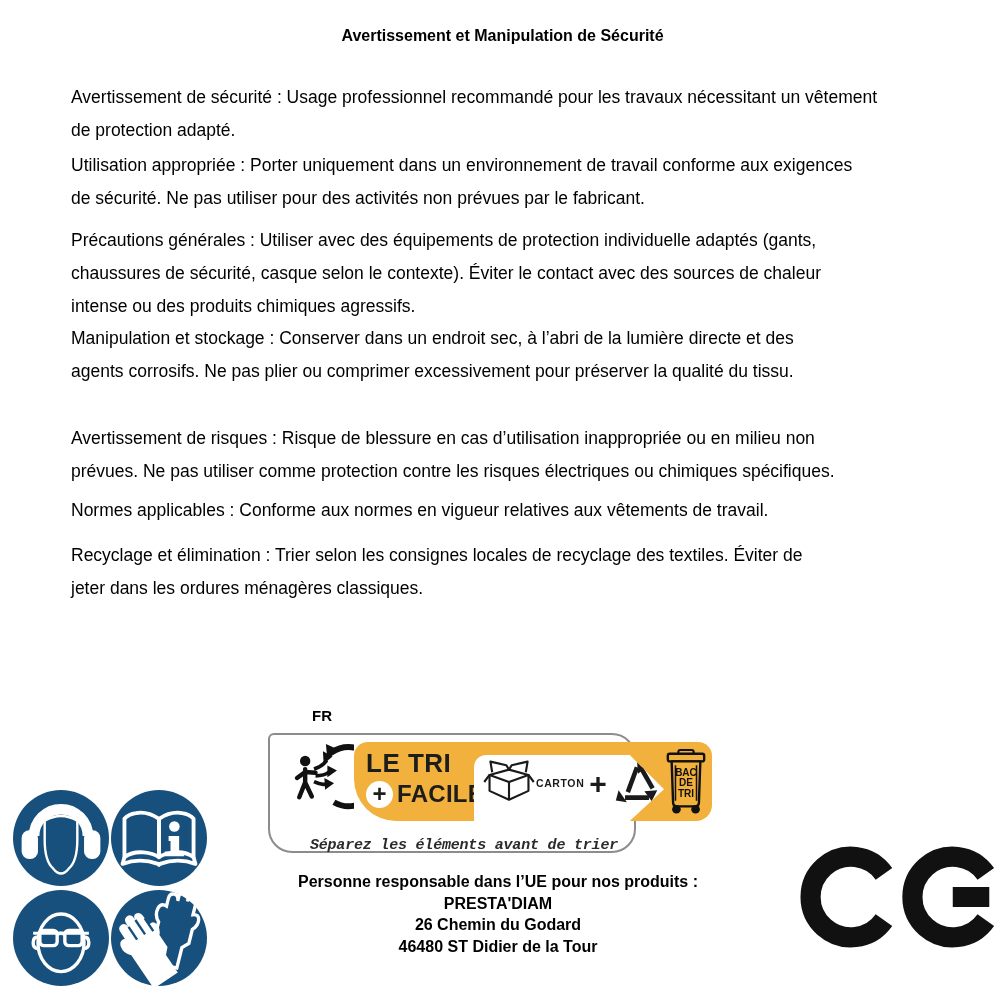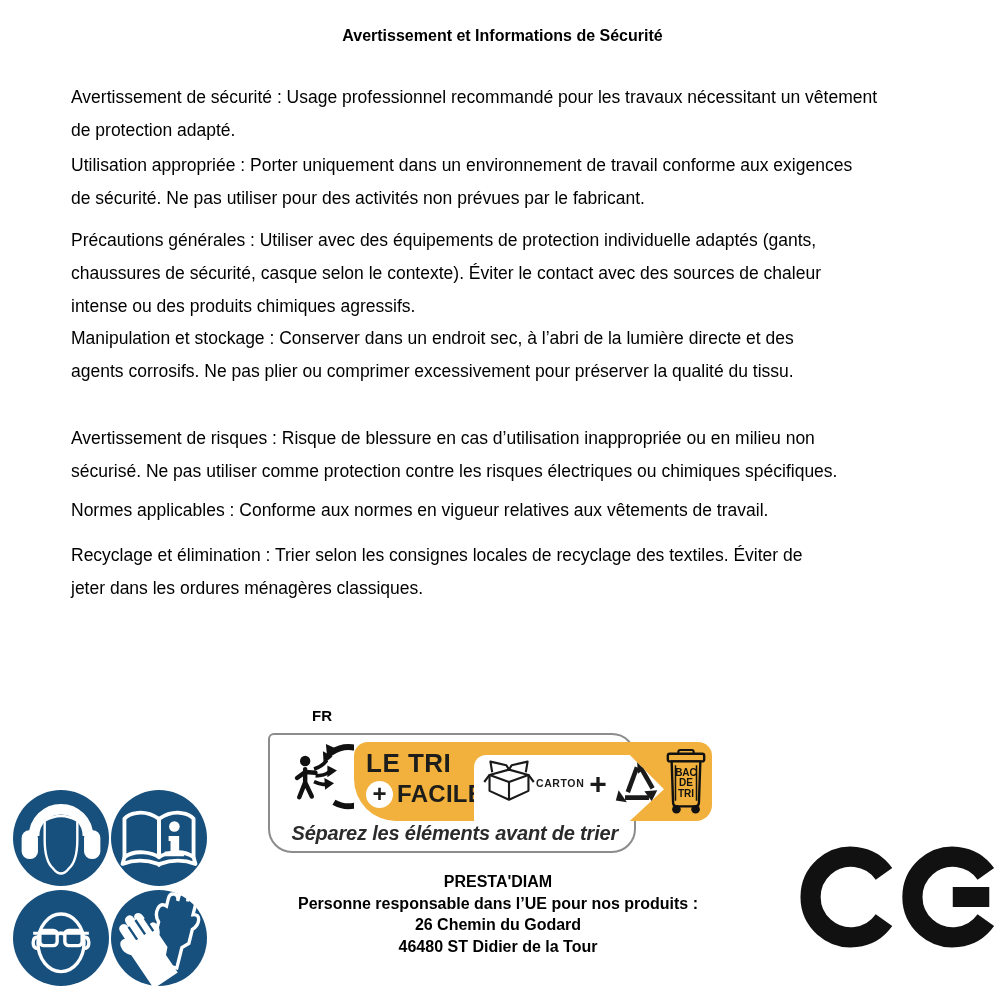--- a/index.html
+++ b/index.html
@@ -31,49 +31,49 @@
             display:flex;align-items:center;justify-content:center;font-size:24px;font-weight:bold;line-height:1;}
   .letri .fac{font-size:24px;font-weight:bold;margin-left:4px;letter-spacing:.3px;}
   .inset{position:absolute;left:120px;top:13px;width:190px;height:66px;background:#fff;
          border-radius:12px 0 0 0;
          clip-path:polygon(0 0,82% 0,100% 52%,82% 100%,0 100%);
          display:flex;align-items:flex-start;padding:4px 36px 0 8px;box-sizing:border-box;gap:5px;}
   .packitem{display:flex;flex-direction:row;align-items:center;}
   .packlabel{font-size:10.5px;font-weight:bold;letter-spacing:.6px;color:#1a1a1a;margin-top:1px;}
   .bigplus{font-size:30px;font-weight:bold;color:#1a1a1a;margin-top:8px;}
   .binbox{position:absolute;left:310px;top:6px;width:44px;height:67px;}
-  .tagline{position:absolute;right:16px;top:87px;font-size:20px;font-weight:bold;font-style:italic;
-           color:#2b2b2b;letter-spacing:-.2px;}
+  .tagline{position:absolute;right:16px;top:102px;font-size:15px;font-weight:bold;font-style:italic;
+           color:#2b2b2b;letter-spacing:-.2px;font-family:Liberation Mono, monospace;}
 
   
   .resp{position:absolute;left:248px;top:871px;width:500px;text-align:center;
         font-size:16px;font-weight:bold;line-height:21.5px;}
 
   
   .ce{position:absolute;left:800px;top:846px;width:196px;height:102px;}
 </style>
 </head>
 <body>
 
 <div class="page">
 
-  <div class="title">Avertissement et Informations de Sécurité</div>
+  <div class="title">Avertissement et Manipulation de Sécurité</div>
 
   <div class="textblock">
     <div class="para p0">Avertissement de sécurité : Usage professionnel recommandé pour les travaux nécessitant un vêtement
 de protection adapté.</div>
     <div class="para p1">Utilisation appropriée : Porter uniquement dans un environnement de travail conforme aux exigences
 de sécurité. Ne pas utiliser pour des activités non prévues par le fabricant.</div>
     <div class="para p2">Précautions générales : Utiliser avec des équipements de protection individuelle adaptés (gants,
 chaussures de sécurité, casque selon le contexte). Éviter le contact avec des sources de chaleur
 intense ou des produits chimiques agressifs.</div>
     <div class="para p3">Manipulation et stockage : Conserver dans un endroit sec, à l’abri de la lumière directe et des
 agents corrosifs. Ne pas plier ou comprimer excessivement pour préserver la qualité du tissu.</div>
     <div class="para p4">Avertissement de risques : Risque de blessure en cas d’utilisation inappropriée ou en milieu non
-sécurisé. Ne pas utiliser comme protection contre les risques électriques ou chimiques spécifiques.</div>
+prévues. Ne pas utiliser comme protection contre les risques électriques ou chimiques spécifiques.</div>
     <div class="para p5">Normes applicables : Conforme aux normes en vigueur relatives aux vêtements de travail.</div>
     <div class="para p6">Recyclage et élimination : Trier selon les consignes locales de recyclage des textiles. Éviter de
 jeter dans les ordures ménagères classiques.</div>
   </div>
 
   <div class="picto pic1">
     <svg viewBox="0 0 100 100">
       <path d="M33 32 Q50 22 67 32 L67 52 Q67 74 58 82 Q54 87 50 87 Q46 87 42 82 Q33 74 33 52 Z" fill="#18507D" stroke="#fff" stroke-width="2.5"></path>
       <path d="M22 48 A28 28 0 0 1 78 48" stroke="#fff" stroke-width="11" fill="none"></path>
       <rect x="9" y="42" width="17" height="30" rx="8" fill="#fff"></rect>
@@ -200,22 +200,22 @@
             <text x="23" y="50">TRI</text>
           </g>
         </svg>
       </div>
     </div>
 
     <div class="tagline">Séparez les éléments avant de trier</div>
   </div>
 
   <div class="resp">
+    <div>Personne responsable dans l’UE pour nos produits :</div>
     <div>PRESTA'DIAM</div>
-    <div>Personne responsable dans l’UE pour nos produits :</div>
     <div>26 Chemin du Godard</div>
     <div>46480 ST Didier de la Tour</div>
   </div>
 
   <div class="ce">
     <svg viewBox="-1 -1 204 106" width="196" height="102" aria-label="CE">
       <g stroke="#111" stroke-width="21" fill="none">
         <path d="M86.4 27.9 A42 42 0 1 0 86.4 76.1"></path>
         <g transform="translate(106,0)">
           <path d="M86.4 27.9 A42 42 0 1 0 86.4 76.1"></path>

